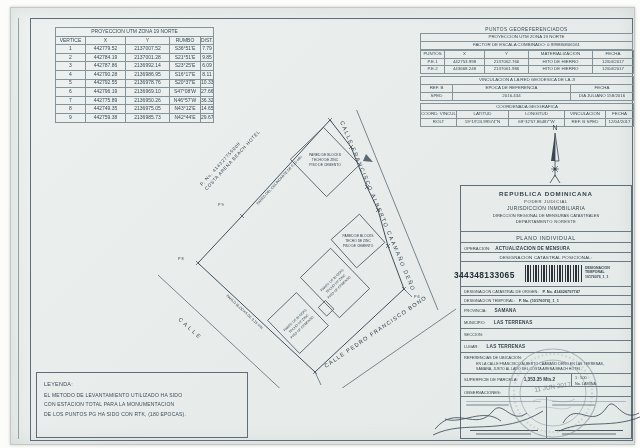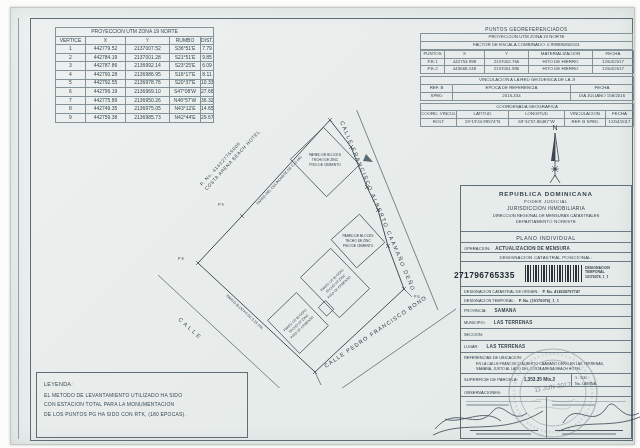--- a/index.html
+++ b/index.html
@@ -356,21 +356,21 @@
       <div class="l3">JURISDICCION INMOBILIARIA</div>
       <div class="l4">DIRECCION REGIONAL DE MENSURAS CATASTRALES</div>
       <div class="l5">DEPARTAMENTO NORESTE</div>
     </div>
     <div class="tb tb-plano">PLANO INDIVIDUAL</div>
     <div class="tb tb-oper">
       <span>OPERACION:</span><b>ACTUALIZACION DE MENSURA</b>
     </div>
     <div class="tb tb-despos">DESIGNACION CATASTRAL POSICIONAL:</div>
     <div class="tb tb-bar">
-      <span class="big-num">271796765335</span>
+      <span class="big-num">344348133065</span>
       <div class="barcode"></div>
       <div class="temp-box">
         <div>DESIGNACION TEMPORAL</div>
         <div>10176076_1_1</div>
       </div>
     </div>
     <div class="tb tb-line">
       <span>DESIGNACION CATASTRAL DE ORIGEN:</span><b>P. No. 414326797747</b>
     </div>
     <div class="tb tb-line">

